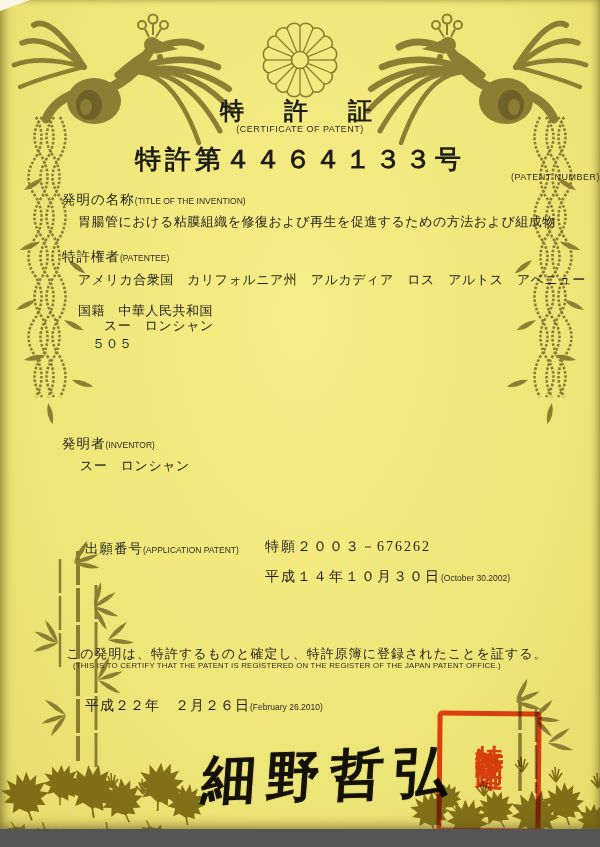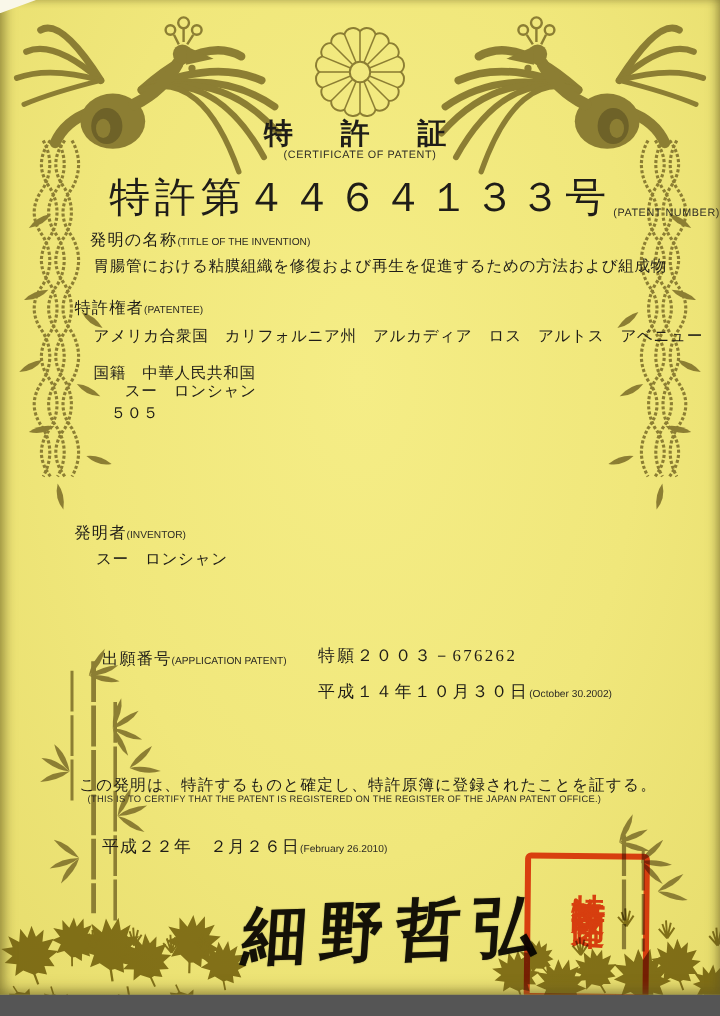--- a/index.html
+++ b/index.html
@@ -14,21 +14,21 @@
                inset -7px 0 9px -5px rgba(95,85,32,.55),
                inset 0 -9px 11px -5px rgba(105,95,38,.55),
                inset 0 4px 6px -3px rgba(150,140,70,.35);
   }
   .abs{position:absolute;}
   .ctr{left:0;right:0;text-align:center;}
   .jp{letter-spacing:1px;}
   .cap{font-family:"Liberation Sans","DejaVu Sans",sans-serif;color:#2e2c24;}
   .t-main{top:95px;font-size:24px;font-weight:600;letter-spacing:8px;z-index:2;}
   .t-cap{top:124px;font-size:9px;letter-spacing:.5px;z-index:2;}
-  .t-num{top:142px;font-size:34px;font-weight:400;letter-spacing:4px;z-index:2;}
+  .t-num{top:142px;font-size:26px;font-weight:700;letter-spacing:4px;z-index:2;}
   .t-numcap{top:172px;font-size:9px;letter-spacing:.5px;z-index:2;text-align:right;}
   .lbl{font-size:13.5px;z-index:2;white-space:nowrap;}
   .lbl .cap{font-size:8.5px;}
   .body-line{font-size:13px;z-index:2;white-space:nowrap;letter-spacing:.5px;}
   .val{font-size:14px;letter-spacing:2px;z-index:2;white-space:nowrap;}
   .val .cap{font-size:8.5px;letter-spacing:0;}
   .cert{top:645px;left:66px;font-size:13px;z-index:2;white-space:nowrap;}
   .certcap{top:661px;left:73px;font-size:7.8px;z-index:2;white-space:nowrap;letter-spacing:.2px;}
   .sig{
     top:740px;left:202px;z-index:6;font-size:54px;font-weight:700;letter-spacing:10px;
@@ -274,21 +274,21 @@
       <path d="M0 0 l-4 -12 M0 0 l-1 -15 M0 0 l3 -13 M0 0 l6 -9 M0 0 l-7 -8" stroke="#8c7e33" stroke-width="1.6" fill="none" transform="translate(484 38)"></path>
       <path d="M0 0 l-4 -12 M0 0 l-1 -15 M0 0 l3 -13 M0 0 l6 -9 M0 0 l-7 -8" stroke="#8c7e33" stroke-width="1.6" fill="none" transform="translate(598 30)"></path>
     </svg>
   <div class="abs corner"></div>
 
   <div class="abs ctr t-main">特　許　証</div>
   <div class="abs ctr t-cap cap">(CERTIFICATE OF PATENT)</div>
   <div class="abs ctr t-num">特許第４４６４１３３号</div>
   <div class="abs ctr t-numcap cap">(PATENT NUMBER)</div>
 
-  <div class="abs lbl" style="top:191px;left:62px;margin-left:13px;">
+  <div class="abs lbl" style="top:191px;left:62px;">
     <span class="jp">発明の名称</span><span class="cap">(TITLE OF THE INVENTION)</span>
   </div>
   <div class="abs body-line" style="top:213px;left:78px;font-size:13px;">胃腸管における粘膜組織を修復および再生を促進するための方法および組成物</div>
 
   <div class="abs lbl" style="top:248px;left:62px;">
     <span class="jp">特許権者</span><span class="cap">(PATENTEE)</span>
   </div>
   <div class="abs body-line" style="top:271px;left:78px;">アメリカ合衆国　カリフォルニア州　アルカディア　ロス　アルトス　アベニュー</div>
   <div class="abs body-line" style="top:287px;left:92px;margin-top:48px;">５０５</div>
   <div class="abs body-line" style="top:302px;left:78px;">国籍　中華人民共和国</div>

